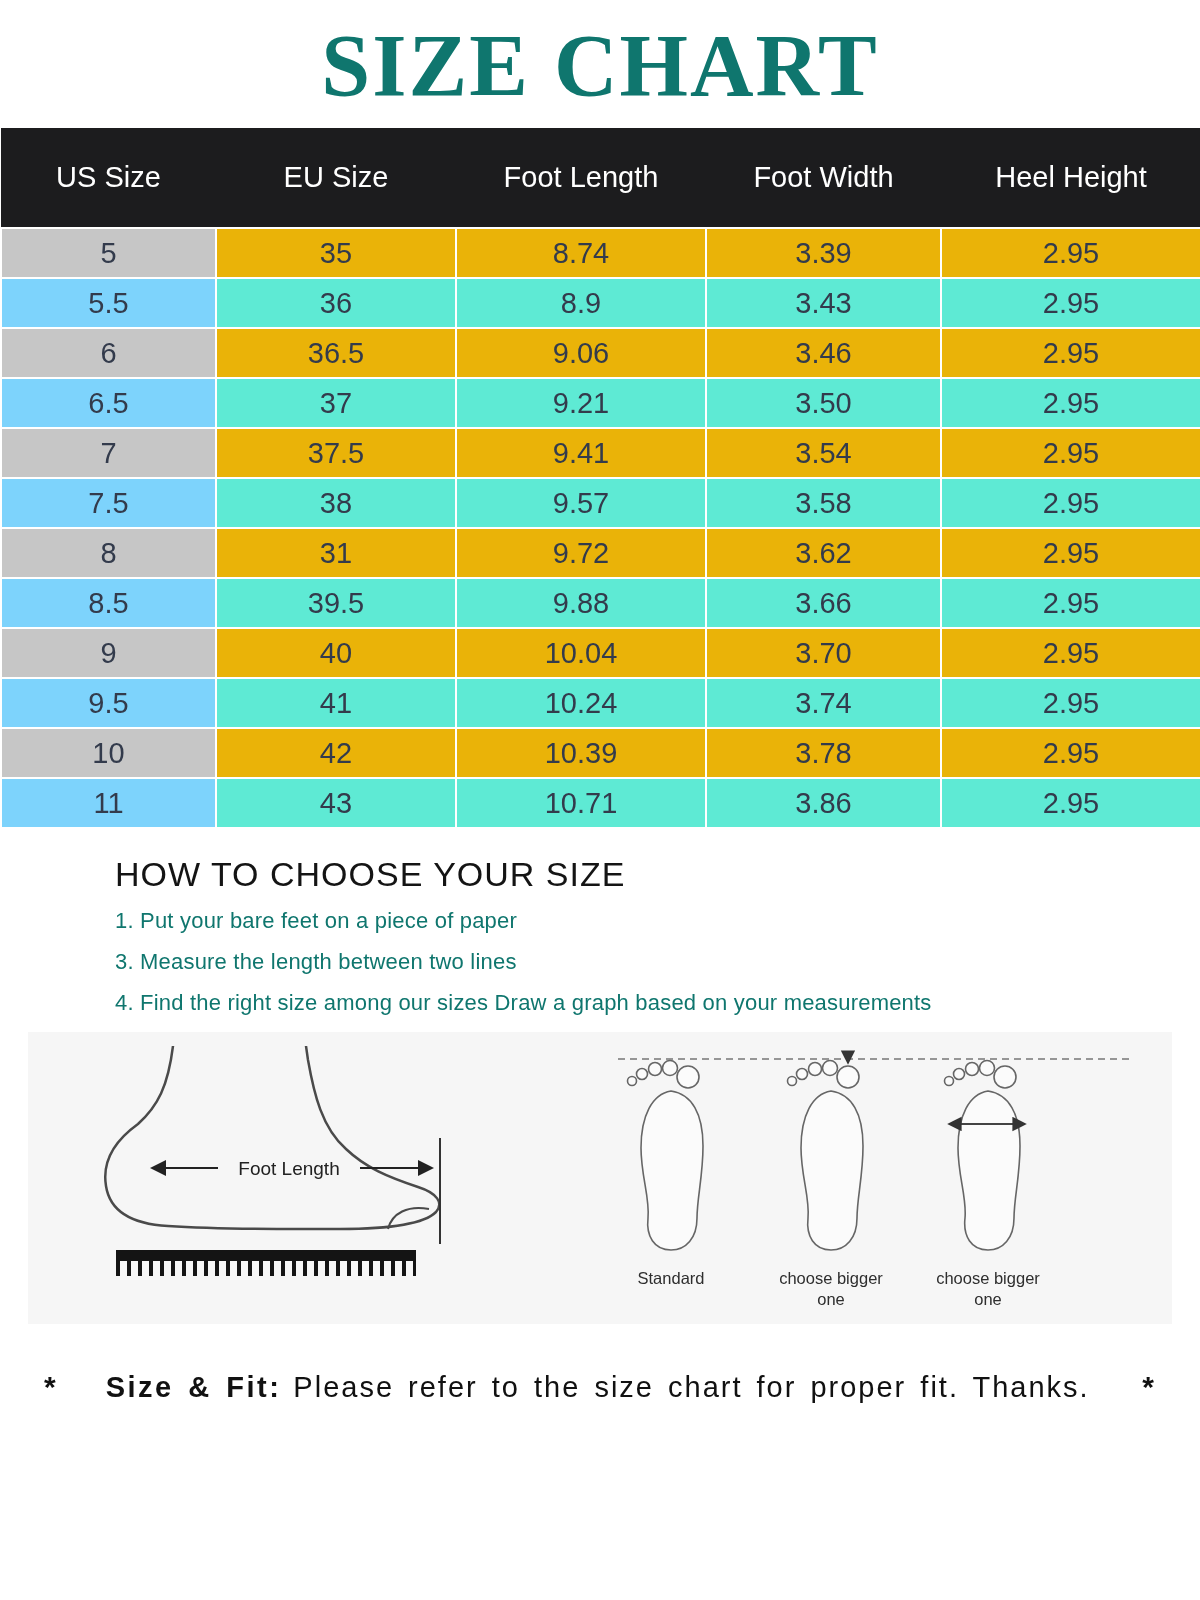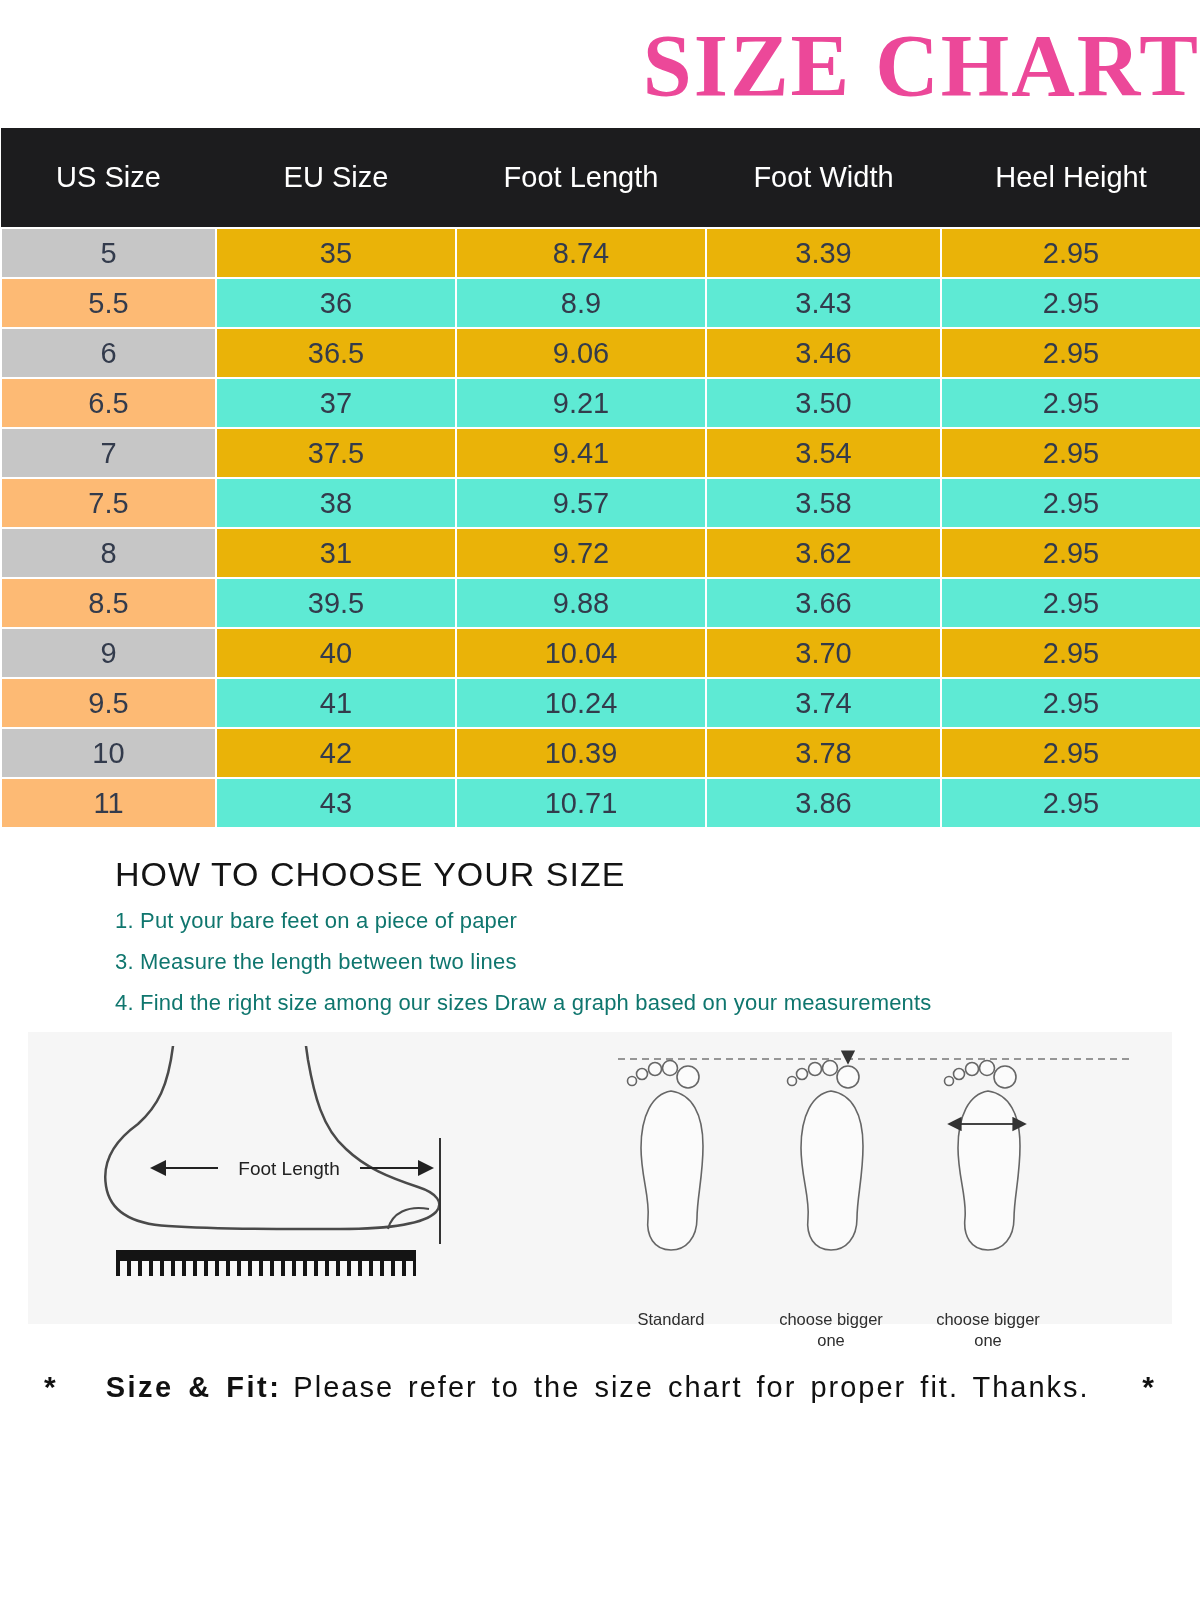--- a/index.html
+++ b/index.html
@@ -11,23 +11,22 @@
     overflow: hidden;
   }
 
   
   .title-wrap { text-align: center; padding-top: 20px; height: 128px; }
   .page-title {
     font-family: "Liberation Serif", serif;
     font-weight: 700;
     font-size: 88px;
     letter-spacing: 2px;
-    color: #ec4899;
+    color: #0f766e;
     line-height: 1.05;
-    text-align: right;
   }
 
   
   table.size-table { width: 1200px; border-collapse: collapse; table-layout: fixed; }
   .size-table thead th {
     background: #1c1c1e;
     color: #ffffff;
     font-size: 29px;
     font-weight: normal;
     height: 100px;
@@ -38,34 +37,34 @@
     height: 50px;
     text-align: center;
     font-size: 29px;
     color: #333b4c;
     border: 2px solid #ffffff;
     padding: 0;
   }
   tr.row-even td { background: #eab308; }
   tr.row-even td:first-child { background: #c6c6c6; }
   tr.row-odd td { background: #5eead4; }
-  tr.row-odd td:first-child { background: #fdba74; }
+  tr.row-odd td:first-child { background: #7dd3fc; }
 
   
   .howto { margin: 26px 0 0 115px; }
   .howto-title { font-size: 34px; letter-spacing: 1px; color: #141414; font-weight: normal; margin-bottom: 14px; }
   .step { font-size: 22px; color: #0f766e; letter-spacing: 0.2px; margin-bottom: 15px; }
 
   
   .diagram-panel { position: relative; margin: 16px 28px 0 28px; height: 292px; background: #f6f6f6; }
   .abs { position: absolute; }
   .ruler { left: 88px; top: 218px; width: 300px; height: 26px; }
   .ruler-bar { height: 11px; background: #141414; }
   .ruler-teeth { height: 15px; background: repeating-linear-gradient(90deg, #141414 0 4px, transparent 4px 11px); }
-  .foot-label { position: absolute; top: 236px; width: 110px; text-align: center; font-size: 16.5px; line-height: 1.3; color: #2e2e2e; margin-top: 41px; }
+  .foot-label { position: absolute; top: 236px; width: 110px; text-align: center; font-size: 16.5px; line-height: 1.3; color: #2e2e2e; }
 
   
   .footer {
     display: flex; align-items: baseline;
     padding: 0 44px; margin-top: 46px;
     font-size: 29px; letter-spacing: 2px; word-spacing: 4px; color: #111111;
   }
   .footer .star { font-weight: bold; font-size: 30px; }
   .footer .bold { font-weight: bold; letter-spacing: 2.5px; margin-left: 48px; margin-right: 12px; }
   .footer .star-right { margin-left: auto; }

